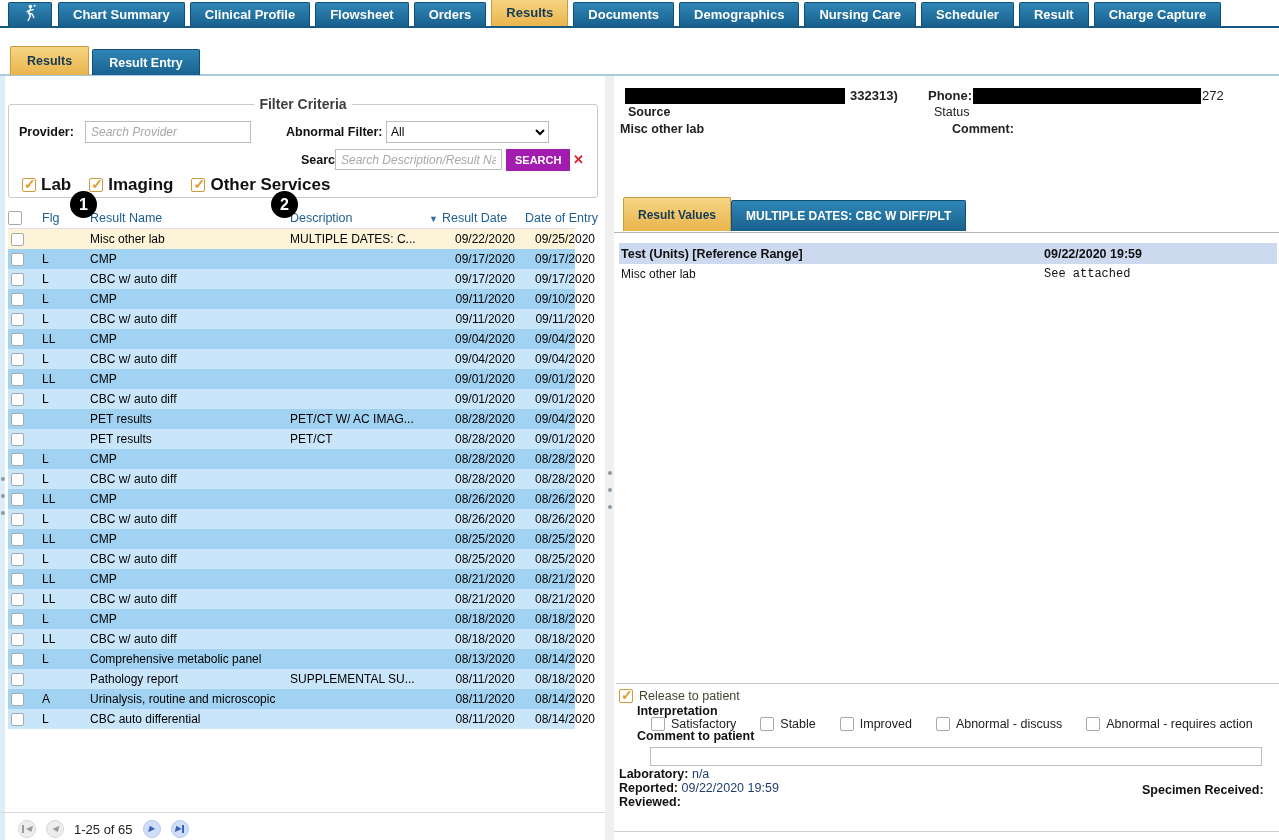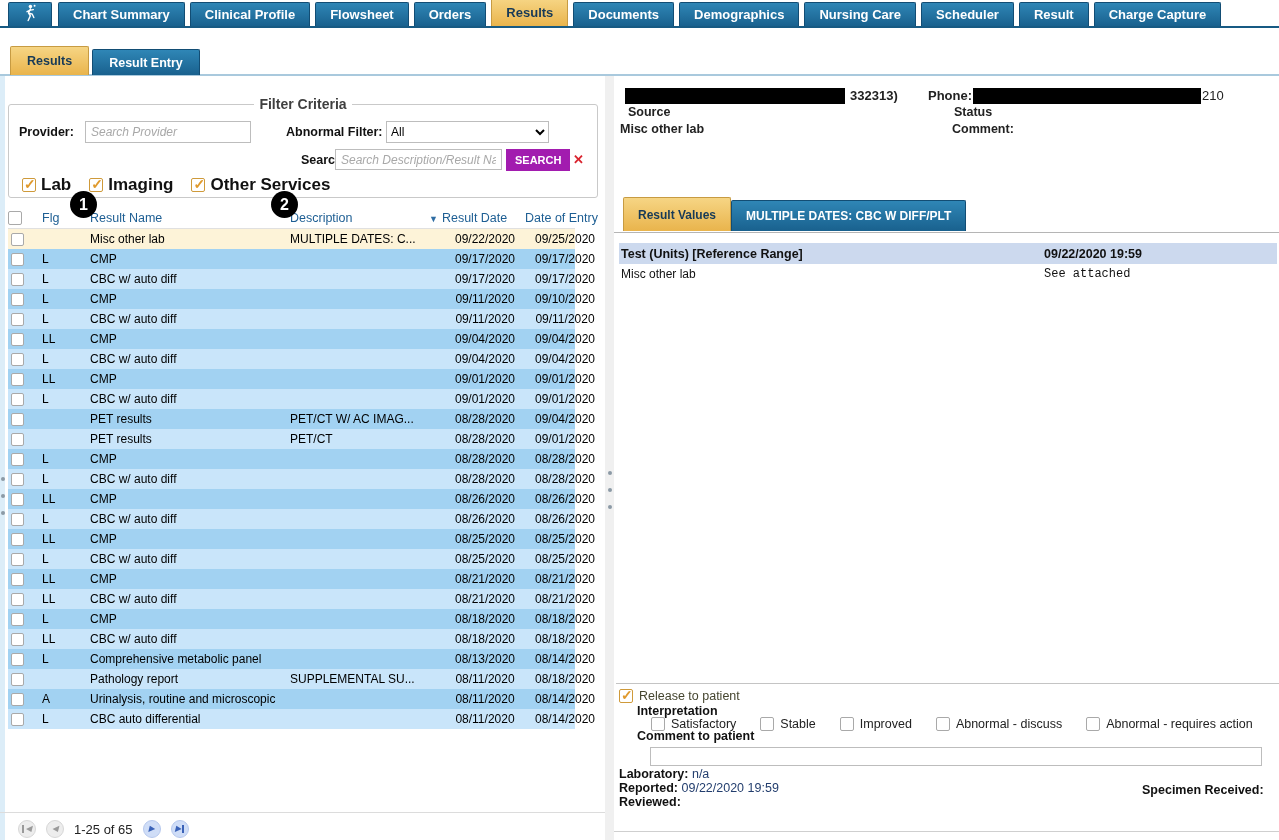--- a/index.html
+++ b/index.html
@@ -87,21 +87,21 @@
   
   .rpanel { position:absolute; top:76px; left:614px; width:665px; height:764px; background:#fff; }
   .redact { background:#000; height:16px; display:inline-block; }
   .idline { position:absolute; top:11px; left:11px; width:645px; height:18px; font-size:13px; font-weight:bold; color:#222; }
   .idline .redact1 { position:absolute; left:0; top:1px; width:220px; }
   .idline .idtxt { position:absolute; left:225px; top:1px; }
   .idline .phlabel { position:absolute; left:303px; top:1px; }
   .idline .redact2 { position:absolute; left:348px; top:1px; width:228px; }
   .idline .phtxt { position:absolute; left:577px; top:1px; font-weight:normal; }
   .srcline  { position:absolute; top:29px; left:14px; font-size:12.5px; font-weight:bold; color:#222; }
-  .stline   { position:absolute; top:29px; left:340px; font-size:12.5px; font-weight:bold; color:#222; }
+  .stline   { position:absolute; top:29px; left:320px; font-size:12.5px; font-weight:normal; color:#222; }
   .srcval   { position:absolute; top:46px; left:6px; font-size:12.5px; font-weight:bold; color:#222; }
   .cmline   { position:absolute; top:46px; left:338px; font-size:12.5px; font-weight:bold; color:#222; }
 
   .dtabs { position:absolute; top:121px; left:9px; display:flex; align-items:flex-end; }
   .dtab { height:31px; margin-right:0; padding:0 14px; display:flex; align-items:center;
     background:linear-gradient(#2f86b6,#19618e); color:#fff; font-size:12px; font-weight:bold;
     border:1px solid #124d74; border-bottom:none; border-radius:2px 2px 0 0; cursor:pointer; white-space:nowrap; }
   .dtab.active { height:34px; background:linear-gradient(#f6d584,#e9b44c); color:#173a57; border-color:#c79b42; z-index:2; }
   .dtabs-line { position:absolute; top:156px; left:0; width:665px; height:1px; background:#b5b5b5; }
 
@@ -443,21 +443,21 @@
         <i></i>
       </div>
   </div>
 
   <div class="rpanel">
     <div class="idline">
       <span class="redact redact1"></span>
       <span class="idtxt">332313)</span>
       <span class="phlabel">Phone:</span>
       <span class="redact redact2"></span>
-      <span class="phtxt">210</span>
+      <span class="phtxt">272</span>
     </div>
     <div class="srcline">Source</div>
     <div class="stline">Status</div>
     <div class="srcval">Misc other lab</div>
     <div class="cmline">Comment:</div>
 
     <div class="dtabs" id="detailTabs">
         <div class="dtab active">Result Values</div>
         <div class="dtab">MULTIPLE DATES: CBC W DIFF/PLT</div>
       </div>

